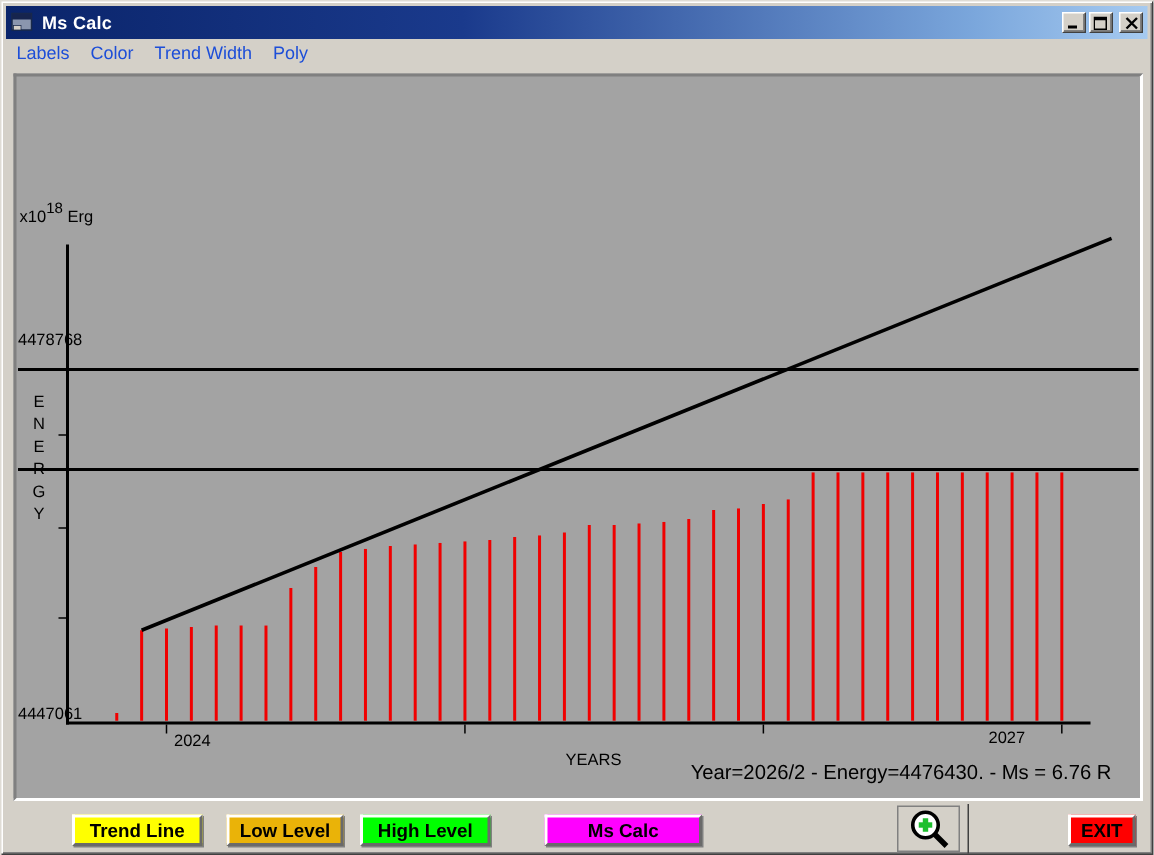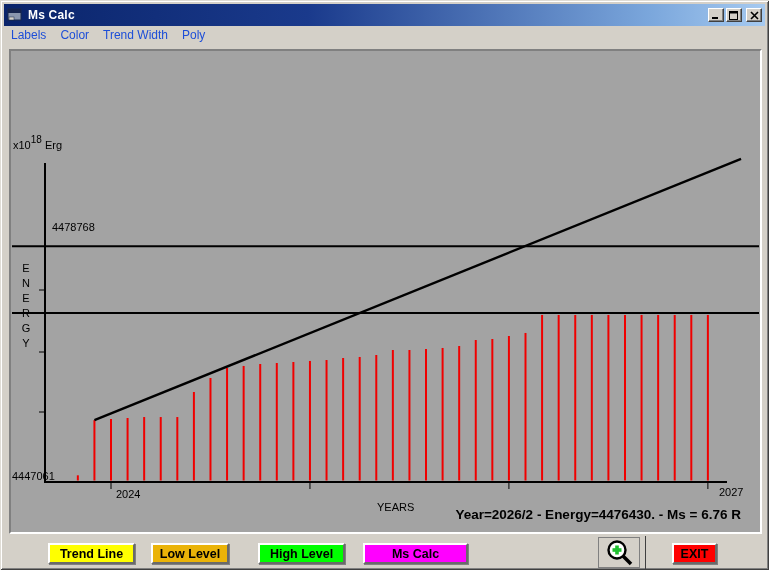--- a/index.html
+++ b/index.html
@@ -34,21 +34,21 @@
     background:#a3a3a3;
     border:2px solid; border-color:#808080 #FFFFFF #FFFFFF #808080;
   }
   .panel svg { position:absolute; left:0; top:0; }
   .chart-label { position:absolute; font-size:11px; color:#000; white-space:nowrap; }
   .unit-sup { position:relative; top:-6px; font-size:10px; }
   .energy-vert {
     position:absolute; left:9px; top:211px; font-size:11px; color:#000;
     writing-mode:vertical-lr; text-orientation:upright; letter-spacing:3px;
   }
-  .status-text { position:absolute; right:19px; top:456px; font-size:13.5px; font-weight:bold; color:#000; }
+  .status-text { position:absolute; right:19px; top:456px; font-size:13.5px; font-weight:normal; color:#000; }
   .bottombar { position:absolute; left:0; top:534px; width:769px; height:36px; }
   .btn {
     position:absolute; top:9px; height:21px; font-size:12.5px; font-weight:bold; color:#000;
     border:2px solid; border-color:#FFFFFF #6A6A6A #6A6A6A #FFFFFF;
     box-shadow:1px 1px 0 #808080;
     display:flex; align-items:center; justify-content:center; cursor:default;
     font-family:"Liberation Sans", sans-serif; padding:0;
   }
   .zoom-btn {
     position:absolute; left:598px; top:3px; width:42px; height:31px;
@@ -147,39 +147,39 @@
         <line x1="647.14" y1="429.5" x2="647.14" y2="263.96073422272684" stroke="#F00000" stroke-width="2"></line>
         <line x1="663.7199999999999" y1="429.5" x2="663.7199999999999" y2="263.96073422272684" stroke="#F00000" stroke-width="2"></line>
         <line x1="680.3" y1="429.5" x2="680.3" y2="263.96073422272684" stroke="#F00000" stroke-width="2"></line>
         <line x1="696.8799999999999" y1="429.5" x2="696.8799999999999" y2="263.96073422272684" stroke="#F00000" stroke-width="2"></line>
         <line x1="83.42" y1="369.1614785378623" x2="730.04" y2="107.91948150250732" stroke="#000000" stroke-width="2.4"></line>
       </svg>
 
     <div class="chart-label" style="left:2px; top:88px;">
       <span>x10</span><span class="unit-sup">18</span>&nbsp;<span>Erg</span>
     </div>
-    <div class="chart-label" style="left:1px; top:170px;padding-left:40px;">4478768</div>
+    <div class="chart-label" style="left:1px; top:170px;">4478768</div>
     <div class="energy-vert">ENERGY</div>
     <div class="chart-label" style="left:1px; top:419px;">4447061</div>
     <div class="chart-label" style="left:105px; top:437px;">2024</div>
-    <div class="chart-label" style="left:708px; top:435px;">2027</div>
+    <div class="chart-label" style="left:648px; top:435px;">2027</div>
     <div class="chart-label" style="left:366px; top:450px;">YEARS</div>
     <div class="status-text">Year=2026/2 - Energy=4476430. - Ms = 6.76 R</div>
   </div>
 
   <div class="bottombar">
     <button class="btn" style="left: 48px; width: 87px; background: rgb(255, 255, 0);">Trend Line</button>
     <button class="btn" style="left: 151px; width: 78px; background: #eab308;">Low Level</button>
-    <button class="btn" style="left: 258px; width: 87px; background: rgb(0, 255, 0);">High Level</button>
+    <button class="btn" style="left: 240px; width: 87px; background: rgb(0, 255, 0);">High Level</button>
     <button class="btn" style="left: 363px; width: 105px; background: rgb(255, 0, 255);">Ms Calc</button>
     <button class="zoom-btn">
       <svg width="30" height="28" viewBox="0 0 30 28">
         <circle cx="13" cy="11" r="8.5" fill="#FFFFFF" stroke="#000000" stroke-width="2.4"></circle>
         <rect x="8.5" y="9.2" width="9" height="3.6" fill="#1FBF2F"></rect>
         <rect x="11.2" y="6.5" width="3.6" height="9" fill="#1FBF2F"></rect>
         <path d="M19 17 L27 25" stroke="#000000" stroke-width="3.6"></path>
       </svg>
     </button>
     <div class="vdivider"></div>
-    <button class="btn" style="left: 672px; width: 45px; background: rgb(255, 0, 0);">EXIT</button>
+    <button class="btn" style="left: 712px; width: 45px; background: rgb(255, 0, 0);">EXIT</button>
   </div>
 
 </div>
 
 </body></html>

